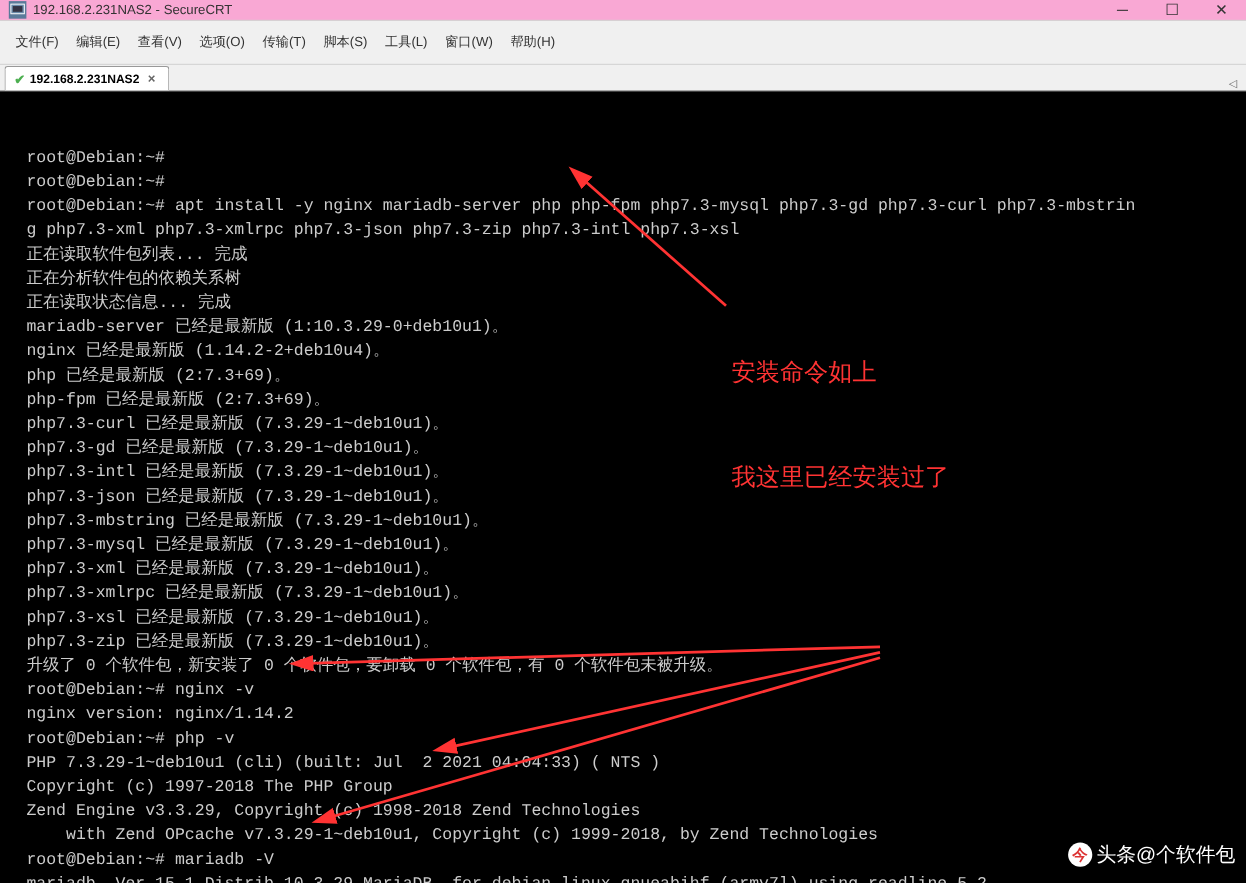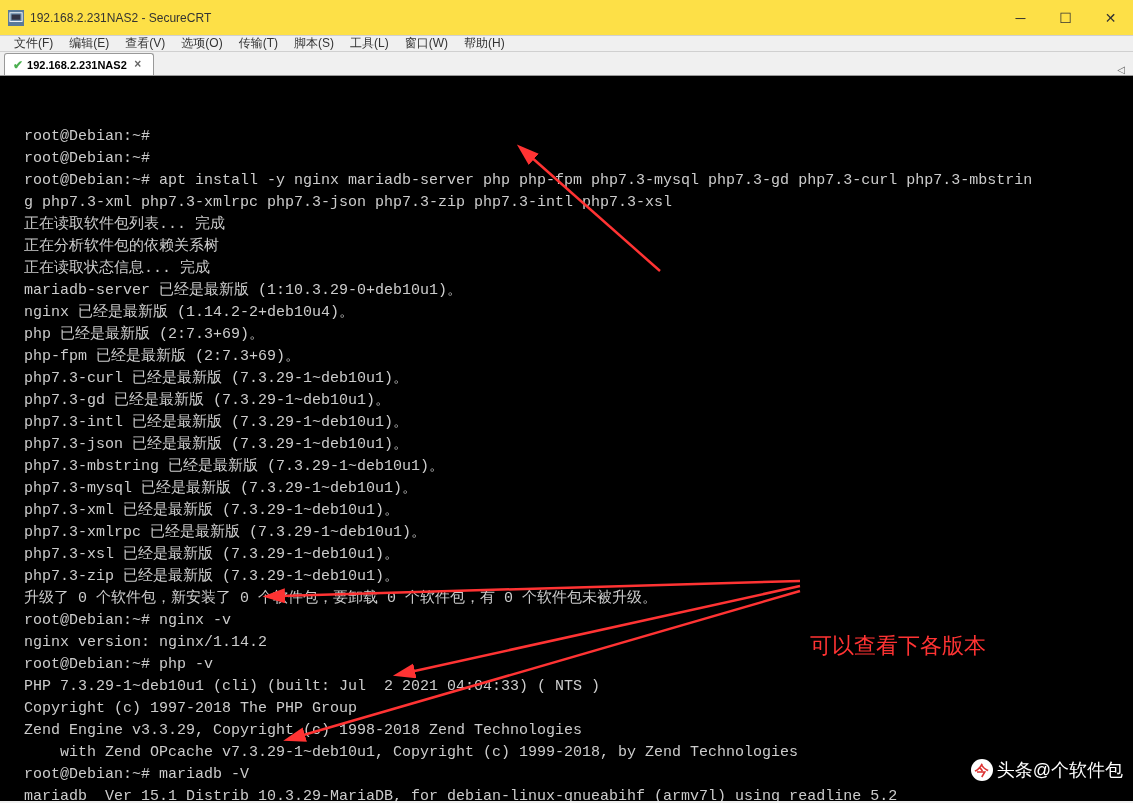--- a/index.html
+++ b/index.html
@@ -5,22 +5,22 @@
     * { margin: 0; padding: 0; box-sizing: border-box; }
     body {
       font-family: "Microsoft YaHei", sans-serif;
       font-size: 12px;
       background: #f0f0f0;
       width: 1133px;
       height: 803px;
       overflow: hidden;
     }
     .titlebar {
-      height: 36px;
-      background: #fde047;
+      height: 19px;
+      background: #f9a8d4;
       border-bottom: 1px solid #d0d0d0;
       display: flex;
       align-items: center;
       padding: 0 0 0 8px;
     }
     .titlebar-icon {
       width: 16px; height: 16px;
       background: #5a7a9a;
       margin-right: 6px;
       display: inline-flex;
@@ -32,21 +32,21 @@
     .win-controls { display: flex; height: 100%; }
     .win-btn {
       width: 45px;
       display: flex;
       align-items: center;
       justify-content: center;
       color: #333;
       font-size: 14px;
     }
     .menubar {
-      height: 16px;
+      height: 40px;
       background: #f0f0f0;
       display: flex;
       align-items: center;
       padding: 0 8px;
       border-bottom: 1px solid #d0d0d0;
       gap: 4px;
     }
     .menu-item {
       padding: 2px 6px;
       color: #333;
@@ -223,23 +223,24 @@
 
     <line x1="660" y1="195" x2="530" y2="80" stroke="#ff3333" stroke-width="2.5" marker-end="url(#ah)"></line>
 
     <line x1="800" y1="505" x2="280" y2="520" stroke="#ff3333" stroke-width="2.5" marker-end="url(#ah)"></line>
     <line x1="800" y1="510" x2="410" y2="596" stroke="#ff3333" stroke-width="2.5" marker-end="url(#ah)"></line>
     <line x1="800" y1="515" x2="300" y2="660" stroke="#ff3333" stroke-width="2.5" marker-end="url(#ah)"></line>
   </svg>
 
   
   <div class="anno-text" style="left:665px; top:175px;">
+    <div>安装命令如上</div>
+    <div>我这里已经安装过了</div>
   </div>
   <div class="anno-text" style="left:810px; top:490px;">
-    <div>可以查看下各版本</div>
   </div>
 
   
   <div class="watermark">
     <span class="watermark-icon">今</span>
     <span>头条@个软件包</span>
   </div>
 </div>
 
 </body></html>

